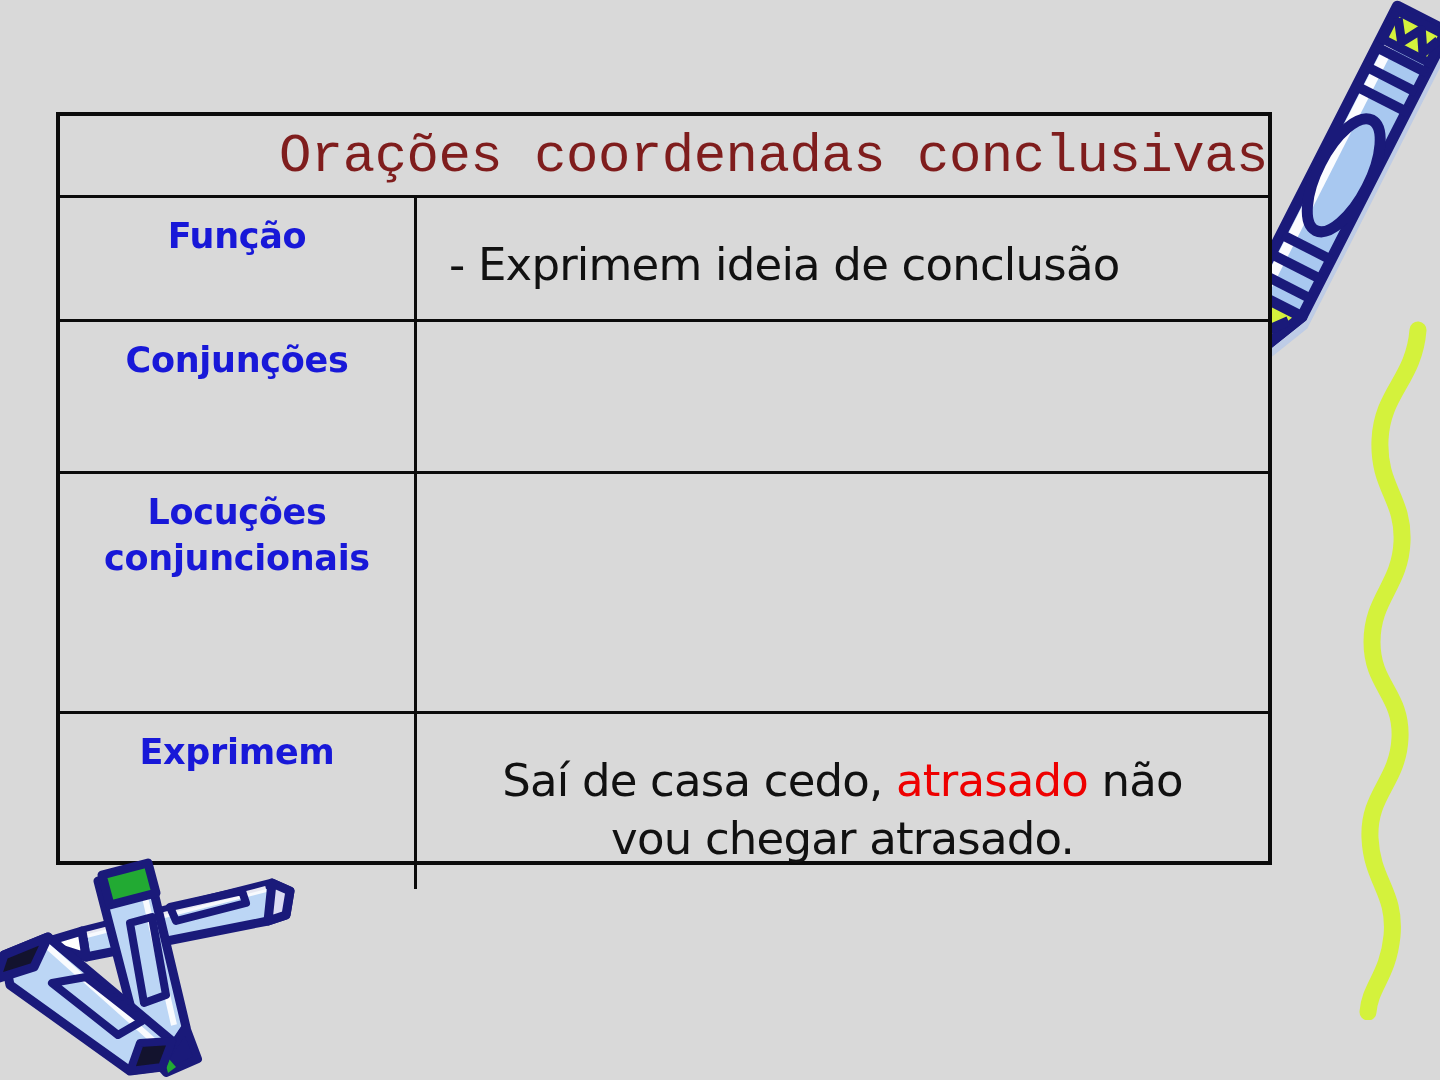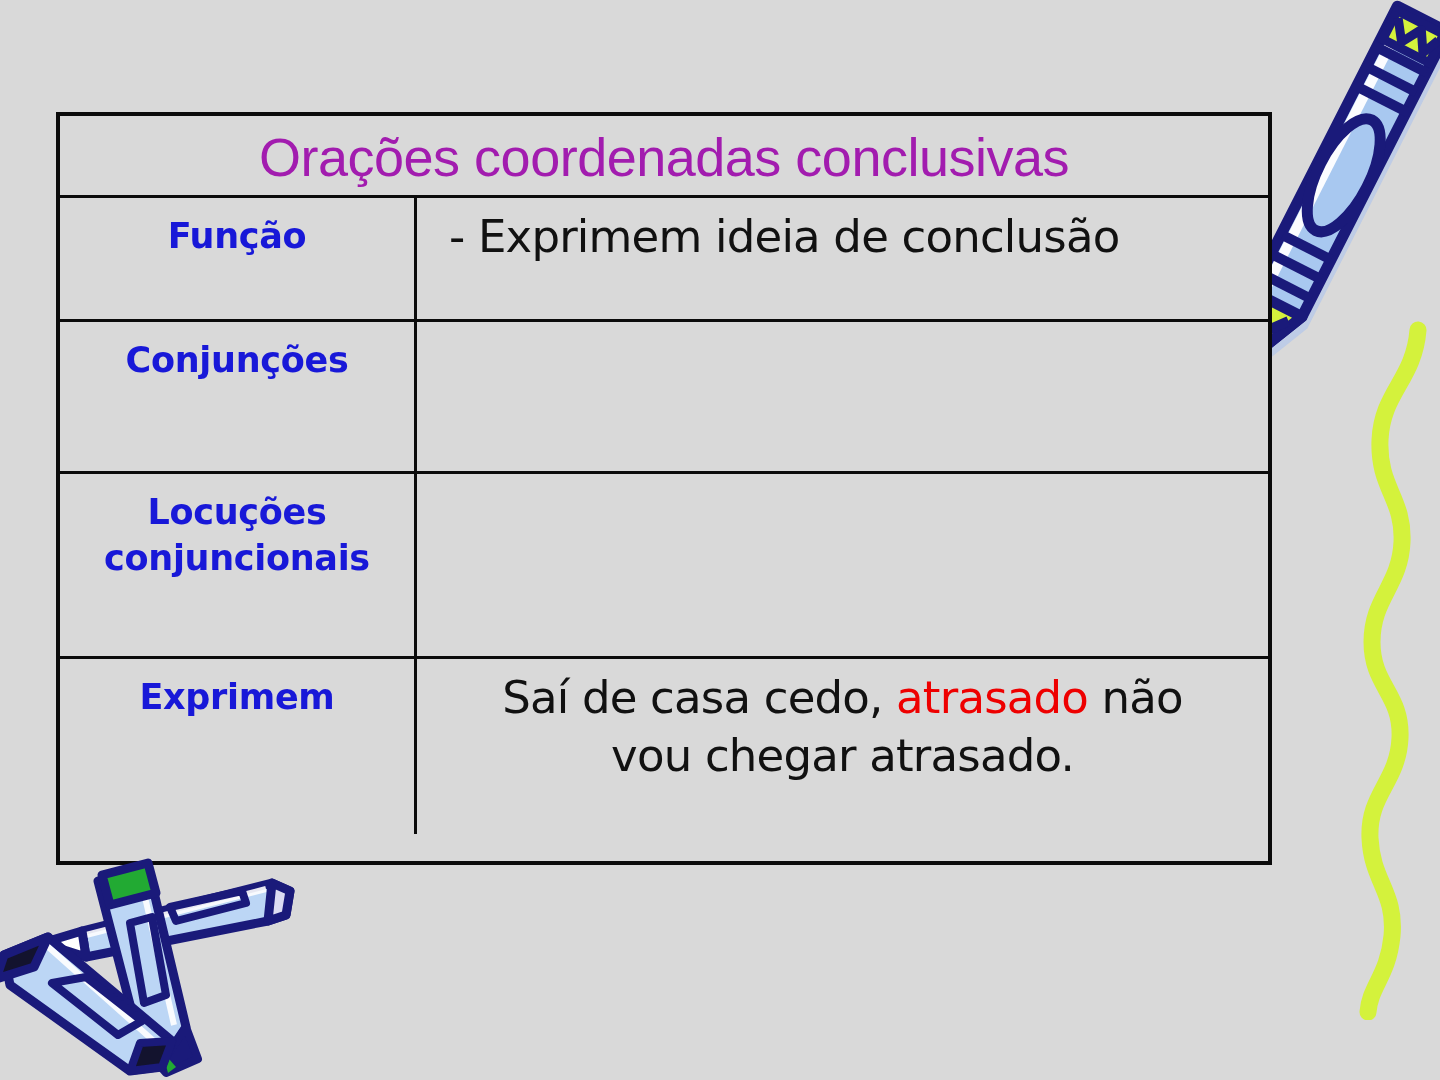--- a/index.html
+++ b/index.html
@@ -37,26 +37,27 @@
 
   .title-row {
     display: block;
     height: 82px;
     border-bottom: 3px solid #0b0b0b;
     box-sizing: border-box;
     text-align: center;
   }
   .title-text {
     display: block;
-    color: #a21caf;
-    font-family: Liberation Sans, sans-serif;
+    color: #7f1d1d;
+    font-family: Liberation Mono, monospace;
     font-size: 54px;
     line-height: 82px;
     letter-spacing: -0.5px;
     white-space: nowrap;
+    text-align: right;
   }
 
   .cell-label {
     width: 357px;
     flex: 0 0 357px;
     box-sizing: border-box;
     border-right: 3px solid #0b0b0b;
     display: flex;
     align-items: flex-start;
     justify-content: center;
@@ -78,30 +79,31 @@
     display: flex;
     align-items: flex-start;
     padding-top: 10px;
   }
   .value-text {
     color: #111111;
     font-family: "DejaVu Sans", sans-serif;
     font-size: 45px;
     line-height: 1.28;
     letter-spacing: -0.8px;
+    margin-top: 28px;
   }
   .value-text .hl { color: #ee0000; }
 
   .v-left   { padding-left: 32px; text-align: left; width: 100%; }
   .v-center { text-align: center; width: 100%; }
 
   
   .r1 { height: 124px; }
   .r2 { height: 152px; gap: 8px; }
-  .r3 { height: 185px; }
+  .r3 { height: 240px; }
   .r4 { height: 175px; }
 
   
   .deco { position: absolute; pointer-events: none; }
   #crayon-top-right { left: 1170px; top: -20px; width: 300px; height: 400px; }
   #squiggle-right   { left: 1330px; top: 320px; width: 110px; height: 700px; }
   #pencils-bottom-left { left: -10px; top: 845px; width: 330px; height: 235px; }
 </style>
 </head>
 <body>

